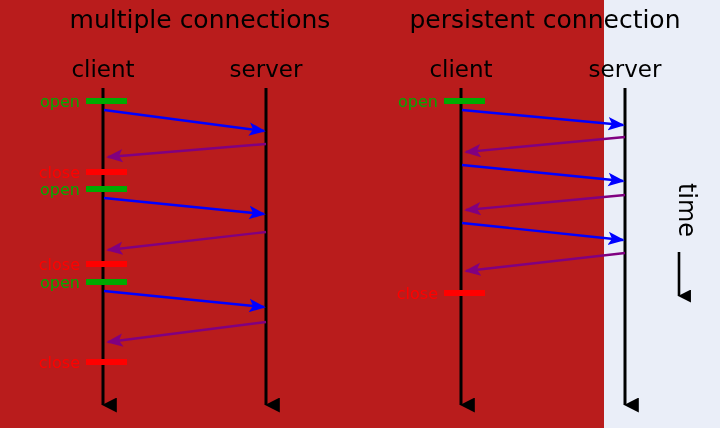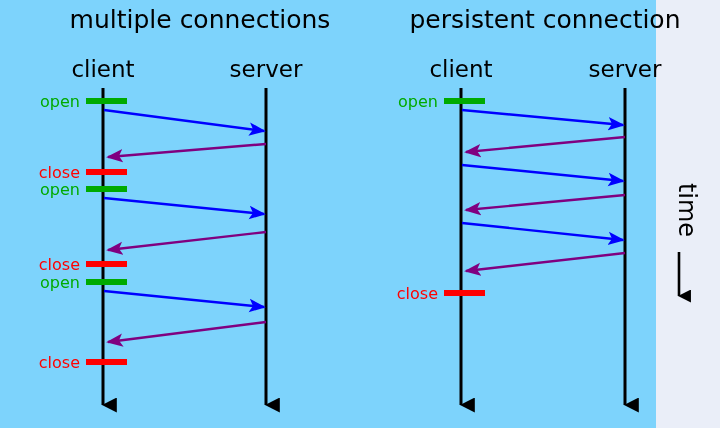--- a/index.html
+++ b/index.html
@@ -8,23 +8,23 @@
   }
   body {
     width: 720px;
     height: 428px;
     background: #eaeef8;
     font-family: "DejaVu Sans", sans-serif;
     overflow: hidden;
   }
   #root {
     position: relative;
-    width: 656px;
+    width: 604px;
     height: 428px;
-    background: #7dd3fc;
+    background: #b91c1c;
     text-decoration: underline;
   }
   svg.diagram {
     position: absolute;
     left: 0;
     top: 0;
     width: 720px;
     height: 428px;
     display: block;
   }

